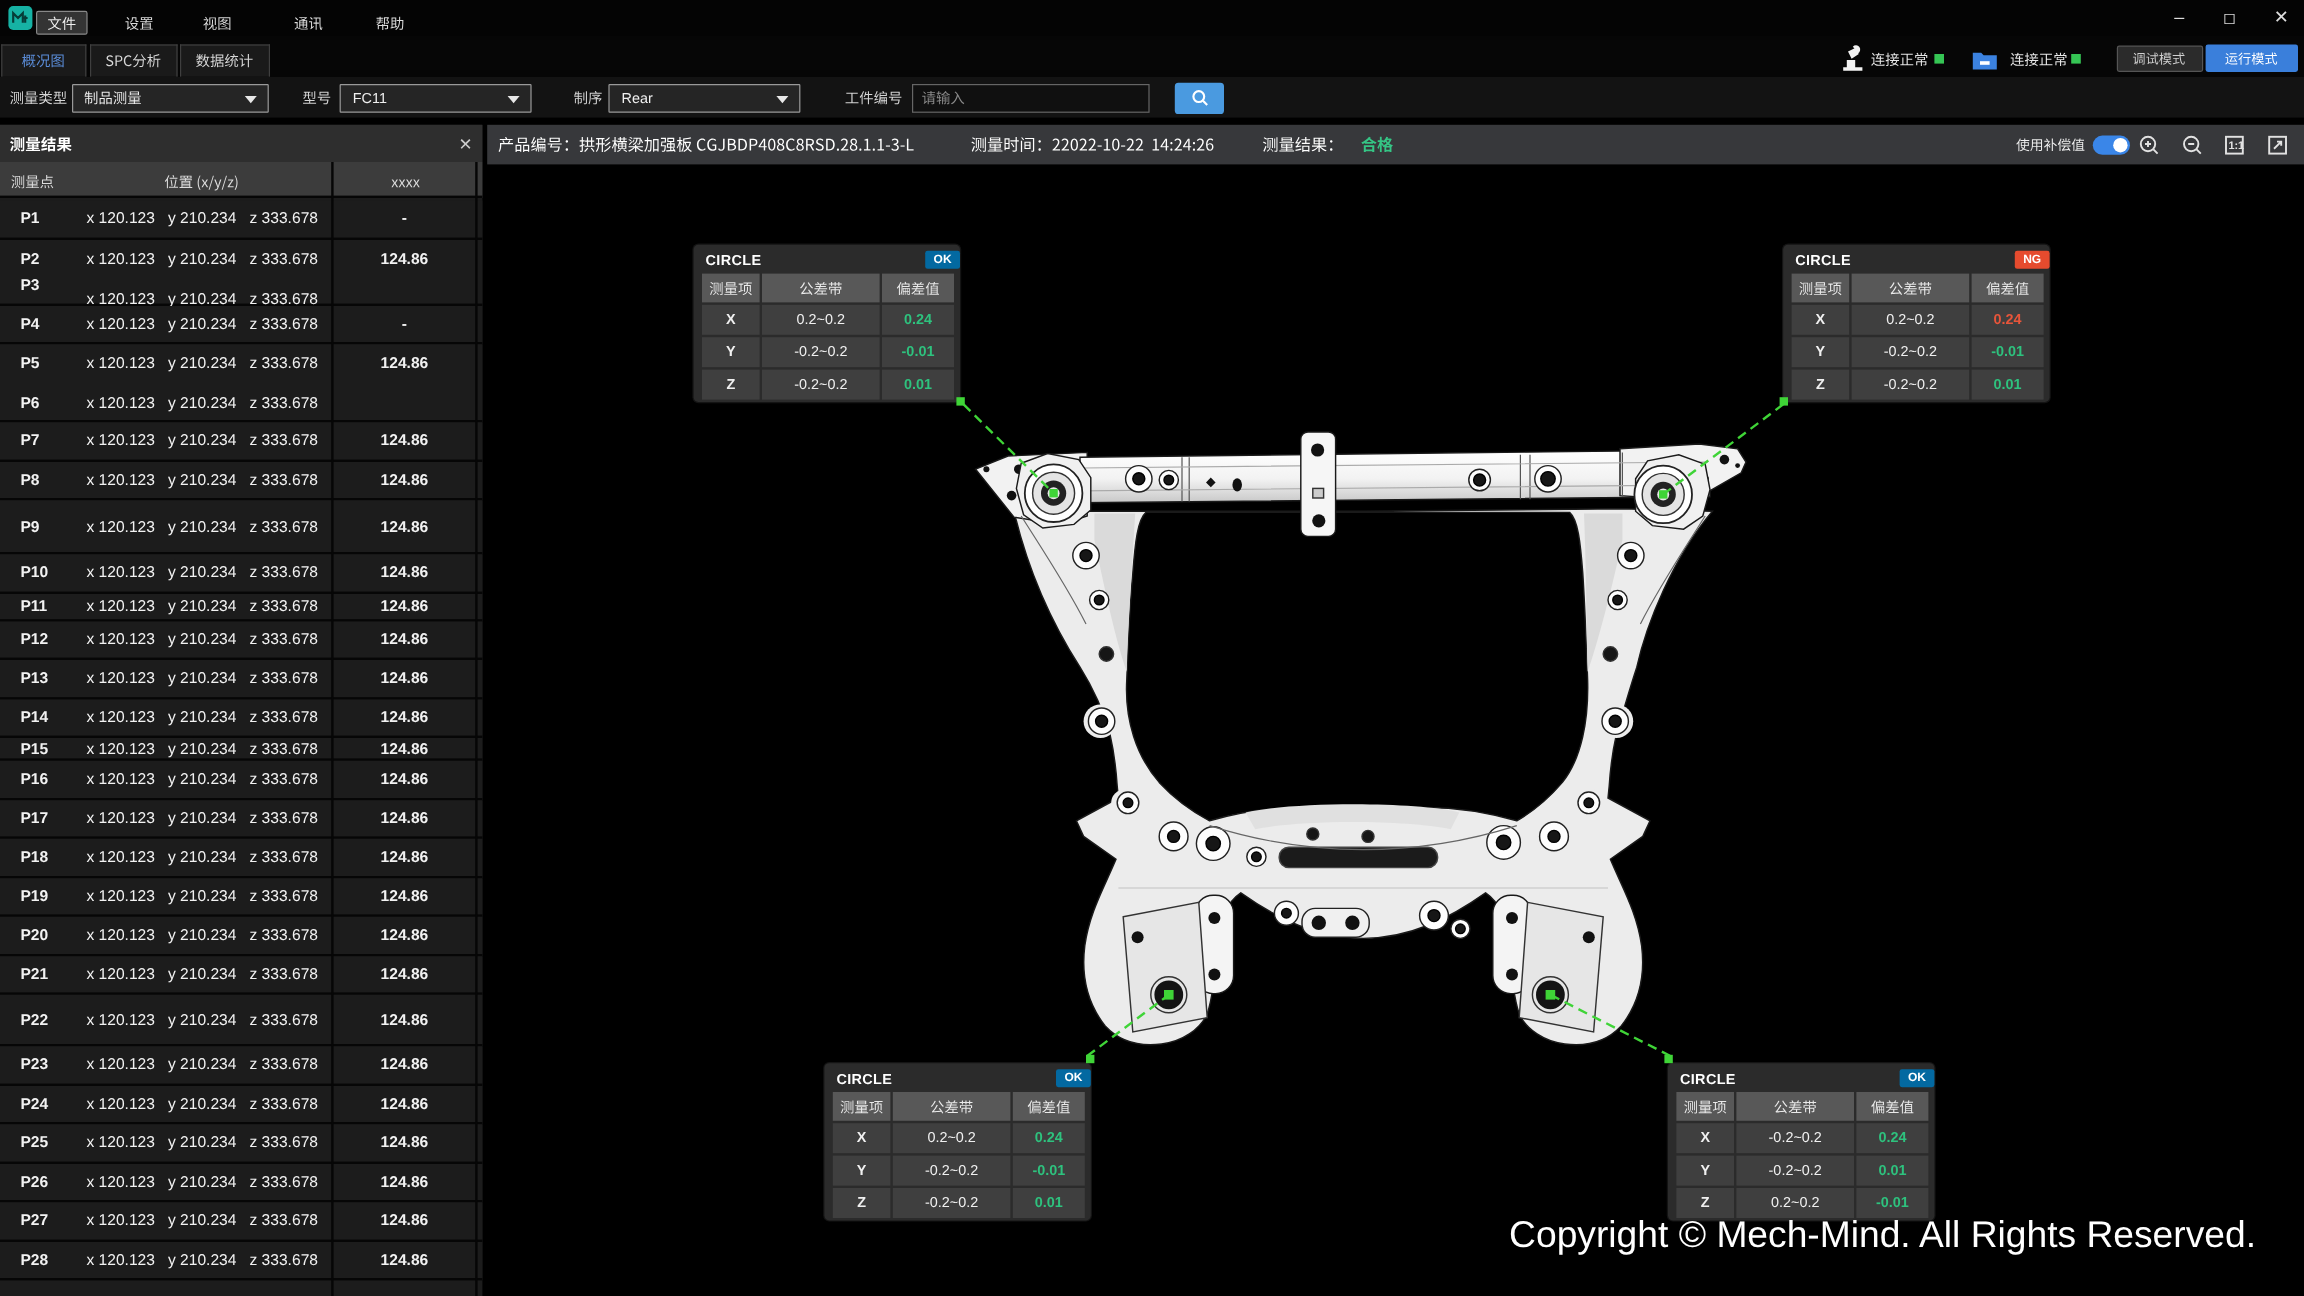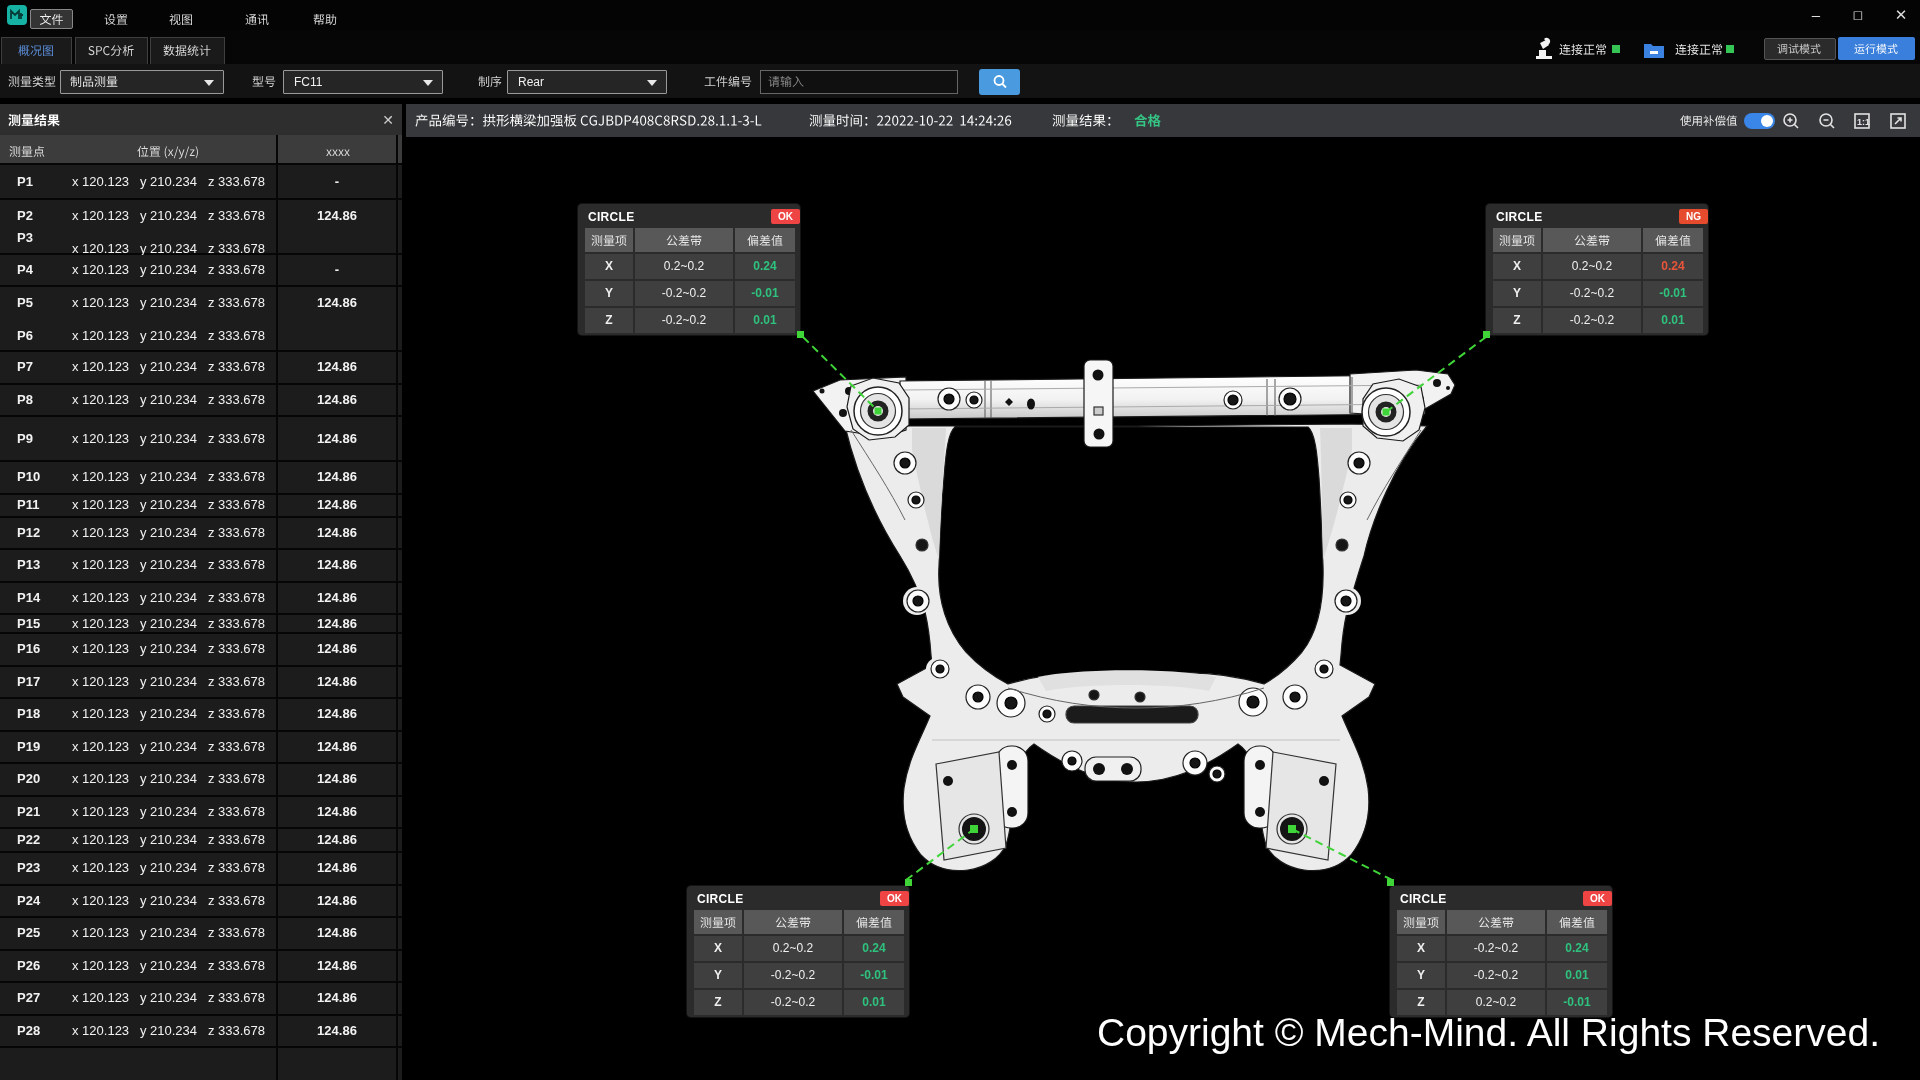--- a/index.html
+++ b/index.html
@@ -25,26 +25,26 @@
 .tr{position:relative;border-bottom:2px solid #060606;background:#1c1c1c;color:#f2f2f2;font-size:13px}
 .tr s{text-decoration:none;position:absolute;left:17px;font-weight:700}
 .tr t{position:absolute;left:72px}
 .tr v{position:absolute;left:277px;width:120px;text-align:center;font-weight:700}
 .l1{top:50%;margin-top:-8px}
 #vline{position:absolute;left:276px;top:31px;width:2px;height:945px;background:#060606}
 #vline2{position:absolute;left:396px;top:31px;width:2px;height:945px;background:#060606}
 .pop{position:absolute;width:222px;height:131px;background:#2b2b2b;border-radius:4px;box-shadow:0 0 0 1px #141414;z-index:5}
 .pop .hd{position:absolute;left:10px;top:6px;color:#fff;font-weight:700;font-size:12px;letter-spacing:.3px}
 .pop .bdg{position:absolute;left:193px;top:5px;width:29px;height:15px;border-radius:2px;color:#fff;font-size:10px;font-weight:700;text-align:center;line-height:15px}
-.ok{background:#ef4444}.ng{background:#e64b2e}
+.ok{background:#0369a1}.ng{background:#e64b2e}
 .pop .cell{position:absolute;background:#3f3f3f;color:#f0f0f0;font-size:12px;text-align:center}
 .pop .hc{background:#585858}
 .pop .gv{color:#2ec27e;font-weight:700}.pop .rv{color:#e8553a;font-weight:700}
 .xyz{font-weight:700;font-size:13px;line-height:25px}
-#copyright{position:absolute;right:40px;top:1011px;color:#fff;font-size:39px;z-index:6}
+#copyright{position:absolute;right:40px;top:1011px;color:#fff;font-size:31px;z-index:6}
 .gsq{position:absolute;width:7px;height:7px;background:#3fd437;z-index:6}
 </style></head><body>
 <svg class="abs" style="left:0;top:0;z-index:1" width="1920" height="1080" viewBox="0 0 1920 1080">
 <defs>
       <linearGradient id="bgrad" x1="0" y1="0" x2="0" y2="1">
         <stop offset="0" stop-color="#ffffff"></stop>
         <stop offset="0.55" stop-color="#f2f2f2"></stop>
         <stop offset="1" stop-color="#c8c8c8"></stop>
       </linearGradient>
     </defs>
@@ -309,21 +309,21 @@
 <div class="tr" style="height:32.5px">
         <s class="l1">P20</s>
         <t class="l1">x 120.123&nbsp;&nbsp;&nbsp;y 210.234&nbsp;&nbsp;&nbsp;z 333.678</t>
         <v class="l1">124.86</v>
       </div>
 <div class="tr" style="height:32.5px">
         <s class="l1">P21</s>
         <t class="l1">x 120.123&nbsp;&nbsp;&nbsp;y 210.234&nbsp;&nbsp;&nbsp;z 333.678</t>
         <v class="l1">124.86</v>
       </div>
-<div class="tr" style="height:24px">
+<div class="tr" style="height:43px">
         <s class="l1">P22</s>
         <t class="l1">x 120.123&nbsp;&nbsp;&nbsp;y 210.234&nbsp;&nbsp;&nbsp;z 333.678</t>
         <v class="l1">124.86</v>
       </div>
 <div class="tr" style="height:32.5px">
         <s class="l1">P23</s>
         <t class="l1">x 120.123&nbsp;&nbsp;&nbsp;y 210.234&nbsp;&nbsp;&nbsp;z 333.678</t>
         <v class="l1">124.86</v>
       </div>
 <div class="tr" style="height:32.5px">

